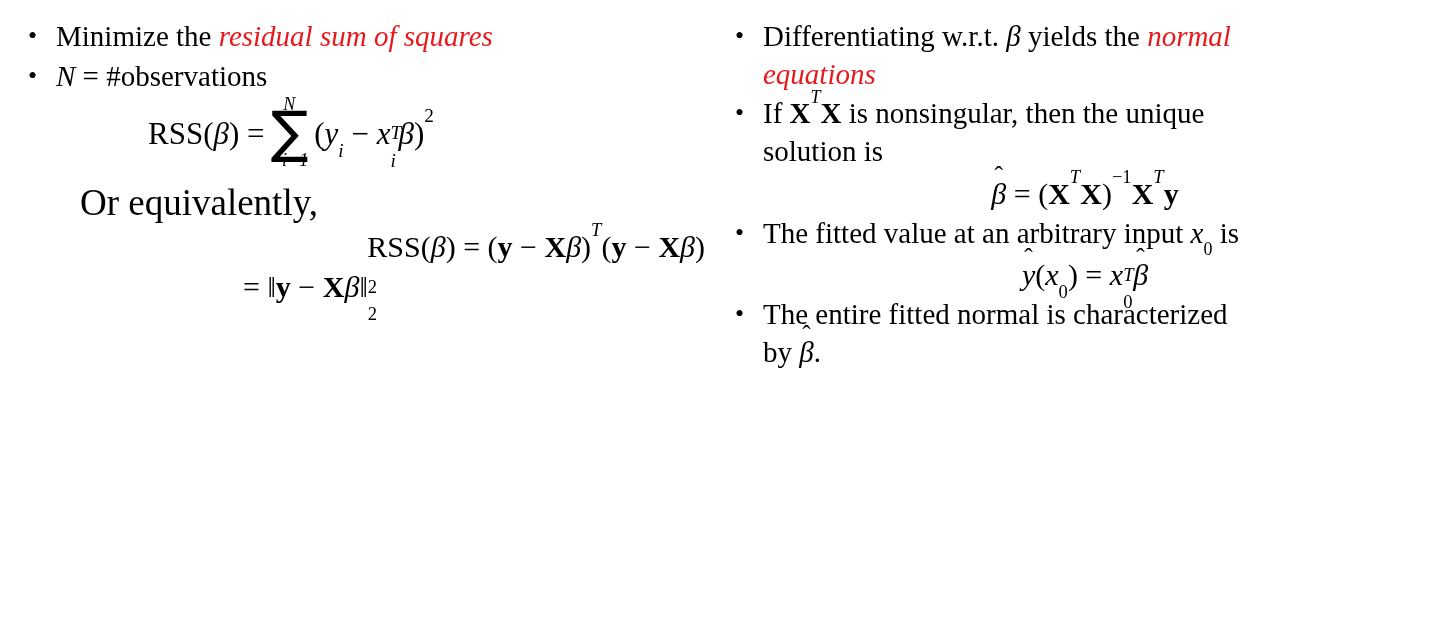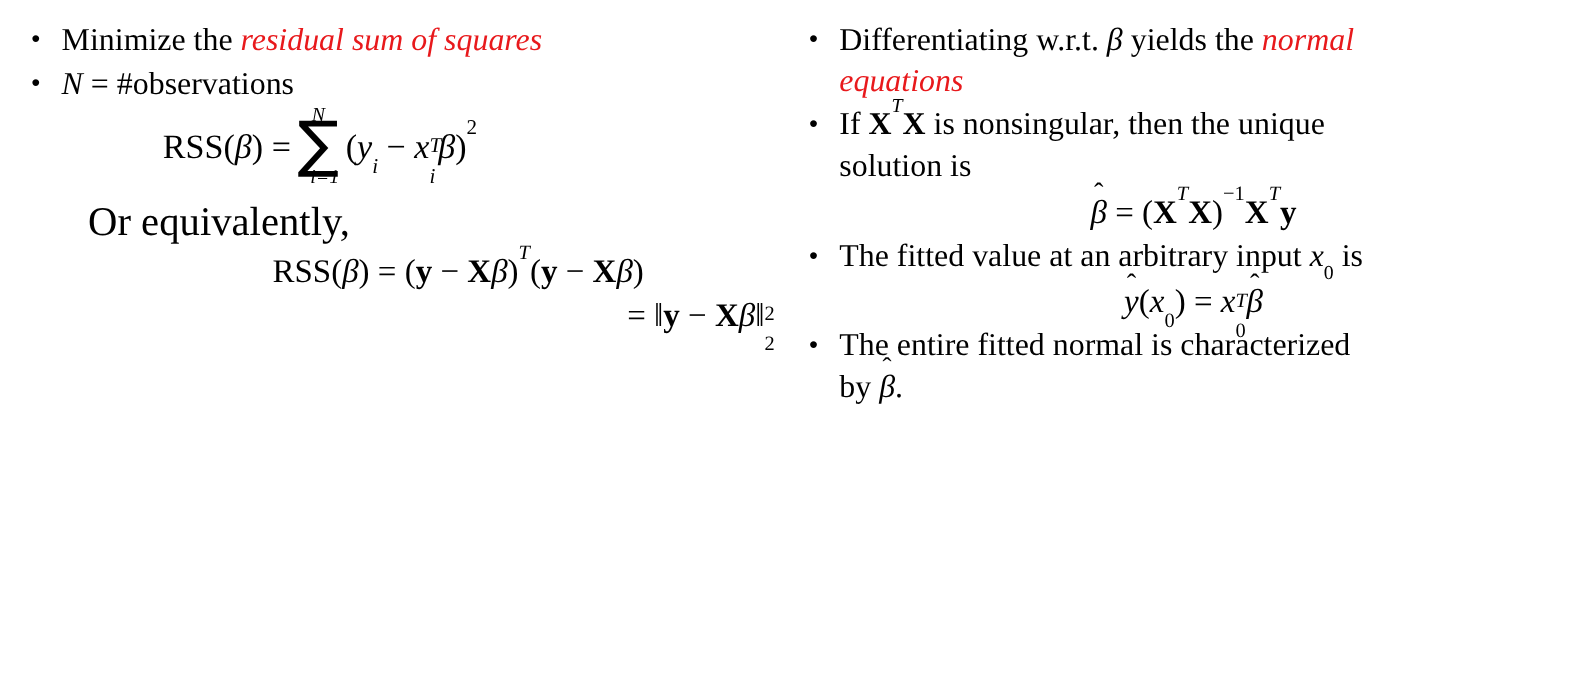--- a/index.html
+++ b/index.html
@@ -58,25 +58,25 @@
     color: #e8191c;
     font-style: italic;
   }
   .mathline {
     text-align: center;
     font-size: 30px;
     margin: 6px 0 4px 0;
     padding-left: 20px;
   }
   .mathline.left-ind {
-    text-align: center;
+    text-align: right;
     padding-left: 110px;
   }
   .mathline.ind2 {
-    text-align: right;
+    text-align: left;
     padding-left: 225px;
   }
   .plain-para {
     padding-left: 62px;
     font-size: 37px;
     margin: 10px 0 6px 0;
   }
   
   .mi { font-style: italic; font-family: "Liberation Serif", serif; }
   .mb { font-weight: bold; font-style: normal; }

